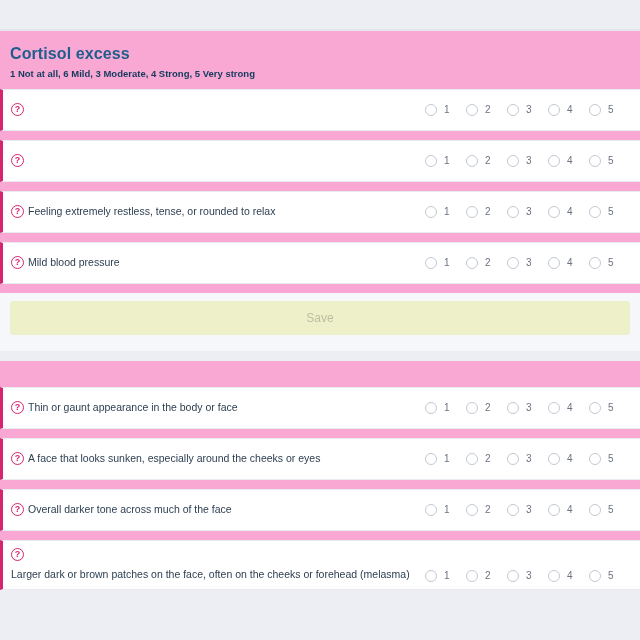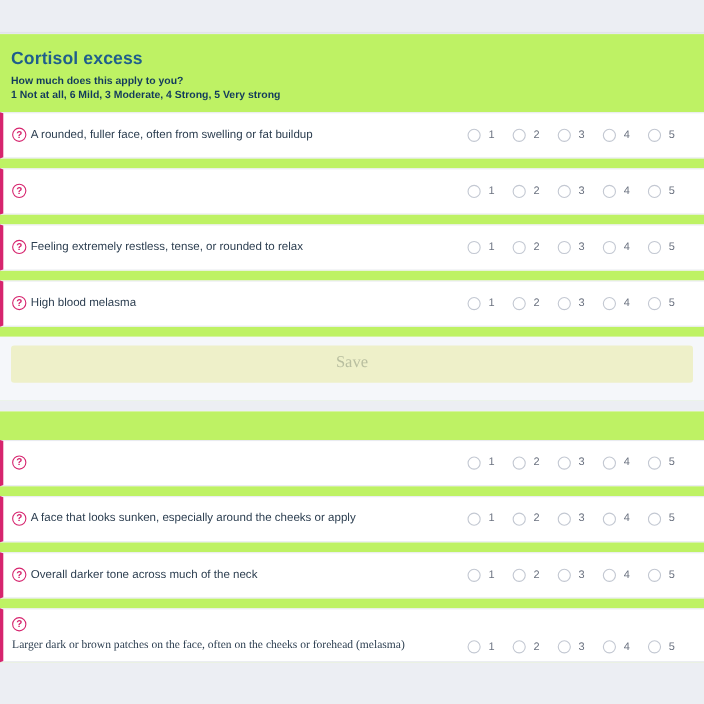--- a/index.html
+++ b/index.html
@@ -14,21 +14,21 @@
     height: 30px;
     background: #eceef3;
     border-bottom: 1px solid #e2e4ea;
   }
   .page {
     background: #ffffff;
     border-top: 1px solid #e6e8ee;
     padding: 0;
   }
   .section {
-    background: #bef264;
+    background: #f9a8d4;
     padding: 14px 0 0 0;
   }
   .section-title {
     color: #1f5e8c;
     font-size: 16px;
     font-weight: bold;
     padding: 0 10px 2px 10px;
     letter-spacing: 0.1px;
   }
   .section-sub {
@@ -69,21 +69,21 @@
     line-height: 11px;
     text-align: center;
     margin-right: 4px;
     font-weight: bold;
   }
   .qtext {
     font-size: 10.5px;
     color: #2c3e50;
     line-height: 1.4;
   }
-  .qrow.wrapped .qtext { margin-top: 6px; font-family: Liberation Serif, serif; }
+  .qrow.wrapped .qtext { margin-top: 6px; }
   .scale {
     flex: 0 0 auto;
     display: flex;
     align-items: center;
     gap: 0px;
     padding-left: 8px;
   }
   .opt {
     display: flex;
     align-items: center;
@@ -105,43 +105,41 @@
     padding: 8px 10px 16px 10px;
     background: #f5f7fa;
   }
   .save-btn {
     width: 100%;
     height: 34px;
     background: #eef0c9;
     border: none;
     border-radius: 3px;
     color: #b9bfa0;
-    font-size: 15px;
-    font-family: Liberation Serif, serif;
+    font-size: 12px;
+    font-family: Liberation Sans, sans-serif;
   }
   .gap { height: 10px; background: #eceef3; }
 </style>
 </head>
 <body>
 
 <div class="topbar"></div>
 
 <div class="page">
 
   <div class="section">
     <div class="section-title">Cortisol excess</div>
     <div class="section-sub">
-      <div>How much does this apply to you?</div>
       <div class="line2">1 Not at all,  6 Mild, 3 Moderate, 4 Strong, 5 Very strong</div>
     </div>
 
     <div class="qrow">
       <div class="qleft">
         <div class="help-icon">?</div>
-        <div class="qtext">A rounded, fuller face, often from swelling or fat buildup</div>
       </div>
       <div class="scale">
         <div class="opt">
             <span class="radio"></span>
             <span class="opt-label">1</span>
           </div>
         <div class="opt">
             <span class="radio"></span>
             <span class="opt-label">2</span>
           </div>
@@ -213,21 +211,21 @@
         <div class="opt">
             <span class="radio"></span>
             <span class="opt-label">5</span>
           </div>
       </div>
     </div>
 
     <div class="qrow">
       <div class="qleft">
         <div class="help-icon">?</div>
-        <div class="qtext">High blood melasma</div>
+        <div class="qtext">Mild blood pressure</div>
       </div>
       <div class="scale">
         <div class="opt">
             <span class="radio"></span>
             <span class="opt-label">1</span>
           </div>
         <div class="opt">
             <span class="radio"></span>
             <span class="opt-label">2</span>
           </div>
@@ -252,78 +250,79 @@
   </div>
 
   <div class="gap"></div>
 
   <div class="section">
     <div style="height:12px"></div>
 
     <div class="qrow">
       <div class="qleft">
         <div class="help-icon">?</div>
-      </div>
-      <div class="scale">
-        <div class="opt">
-            <span class="radio"></span>
-            <span class="opt-label">1</span>
-          </div>
-        <div class="opt">
-            <span class="radio"></span>
-            <span class="opt-label">2</span>
-          </div>
-        <div class="opt">
-            <span class="radio"></span>
-            <span class="opt-label">3</span>
-          </div>
-        <div class="opt">
-            <span class="radio"></span>
-            <span class="opt-label">4</span>
-          </div>
-        <div class="opt">
-            <span class="radio"></span>
-            <span class="opt-label">5</span>
-          </div>
-      </div>
-    </div>
-
-    <div class="qrow">
-      <div class="qleft">
-        <div class="help-icon">?</div>
-        <div class="qtext">A face that looks sunken, especially around the cheeks or apply</div>
-      </div>
-      <div class="scale">
-        <div class="opt">
-            <span class="radio"></span>
-            <span class="opt-label">1</span>
-          </div>
-        <div class="opt">
-            <span class="radio"></span>
-            <span class="opt-label">2</span>
-          </div>
-        <div class="opt">
-            <span class="radio"></span>
-            <span class="opt-label">3</span>
-          </div>
-        <div class="opt">
-            <span class="radio"></span>
-            <span class="opt-label">4</span>
-          </div>
-        <div class="opt">
-            <span class="radio"></span>
-            <span class="opt-label">5</span>
-          </div>
-      </div>
-    </div>
-
-    <div class="qrow">
-      <div class="qleft">
-        <div class="help-icon">?</div>
-        <div class="qtext">Overall darker tone across much of the neck</div>
+        <div class="qtext">Thin or gaunt appearance in the body or face</div>
+      </div>
+      <div class="scale">
+        <div class="opt">
+            <span class="radio"></span>
+            <span class="opt-label">1</span>
+          </div>
+        <div class="opt">
+            <span class="radio"></span>
+            <span class="opt-label">2</span>
+          </div>
+        <div class="opt">
+            <span class="radio"></span>
+            <span class="opt-label">3</span>
+          </div>
+        <div class="opt">
+            <span class="radio"></span>
+            <span class="opt-label">4</span>
+          </div>
+        <div class="opt">
+            <span class="radio"></span>
+            <span class="opt-label">5</span>
+          </div>
+      </div>
+    </div>
+
+    <div class="qrow">
+      <div class="qleft">
+        <div class="help-icon">?</div>
+        <div class="qtext">A face that looks sunken, especially around the cheeks or eyes</div>
+      </div>
+      <div class="scale">
+        <div class="opt">
+            <span class="radio"></span>
+            <span class="opt-label">1</span>
+          </div>
+        <div class="opt">
+            <span class="radio"></span>
+            <span class="opt-label">2</span>
+          </div>
+        <div class="opt">
+            <span class="radio"></span>
+            <span class="opt-label">3</span>
+          </div>
+        <div class="opt">
+            <span class="radio"></span>
+            <span class="opt-label">4</span>
+          </div>
+        <div class="opt">
+            <span class="radio"></span>
+            <span class="opt-label">5</span>
+          </div>
+      </div>
+    </div>
+
+    <div class="qrow">
+      <div class="qleft">
+        <div class="help-icon">?</div>
+        <div class="qtext">Overall darker tone across much of the face</div>
       </div>
       <div class="scale">
         <div class="opt">
             <span class="radio"></span>
             <span class="opt-label">1</span>
           </div>
         <div class="opt">
             <span class="radio"></span>
             <span class="opt-label">2</span>
           </div>

